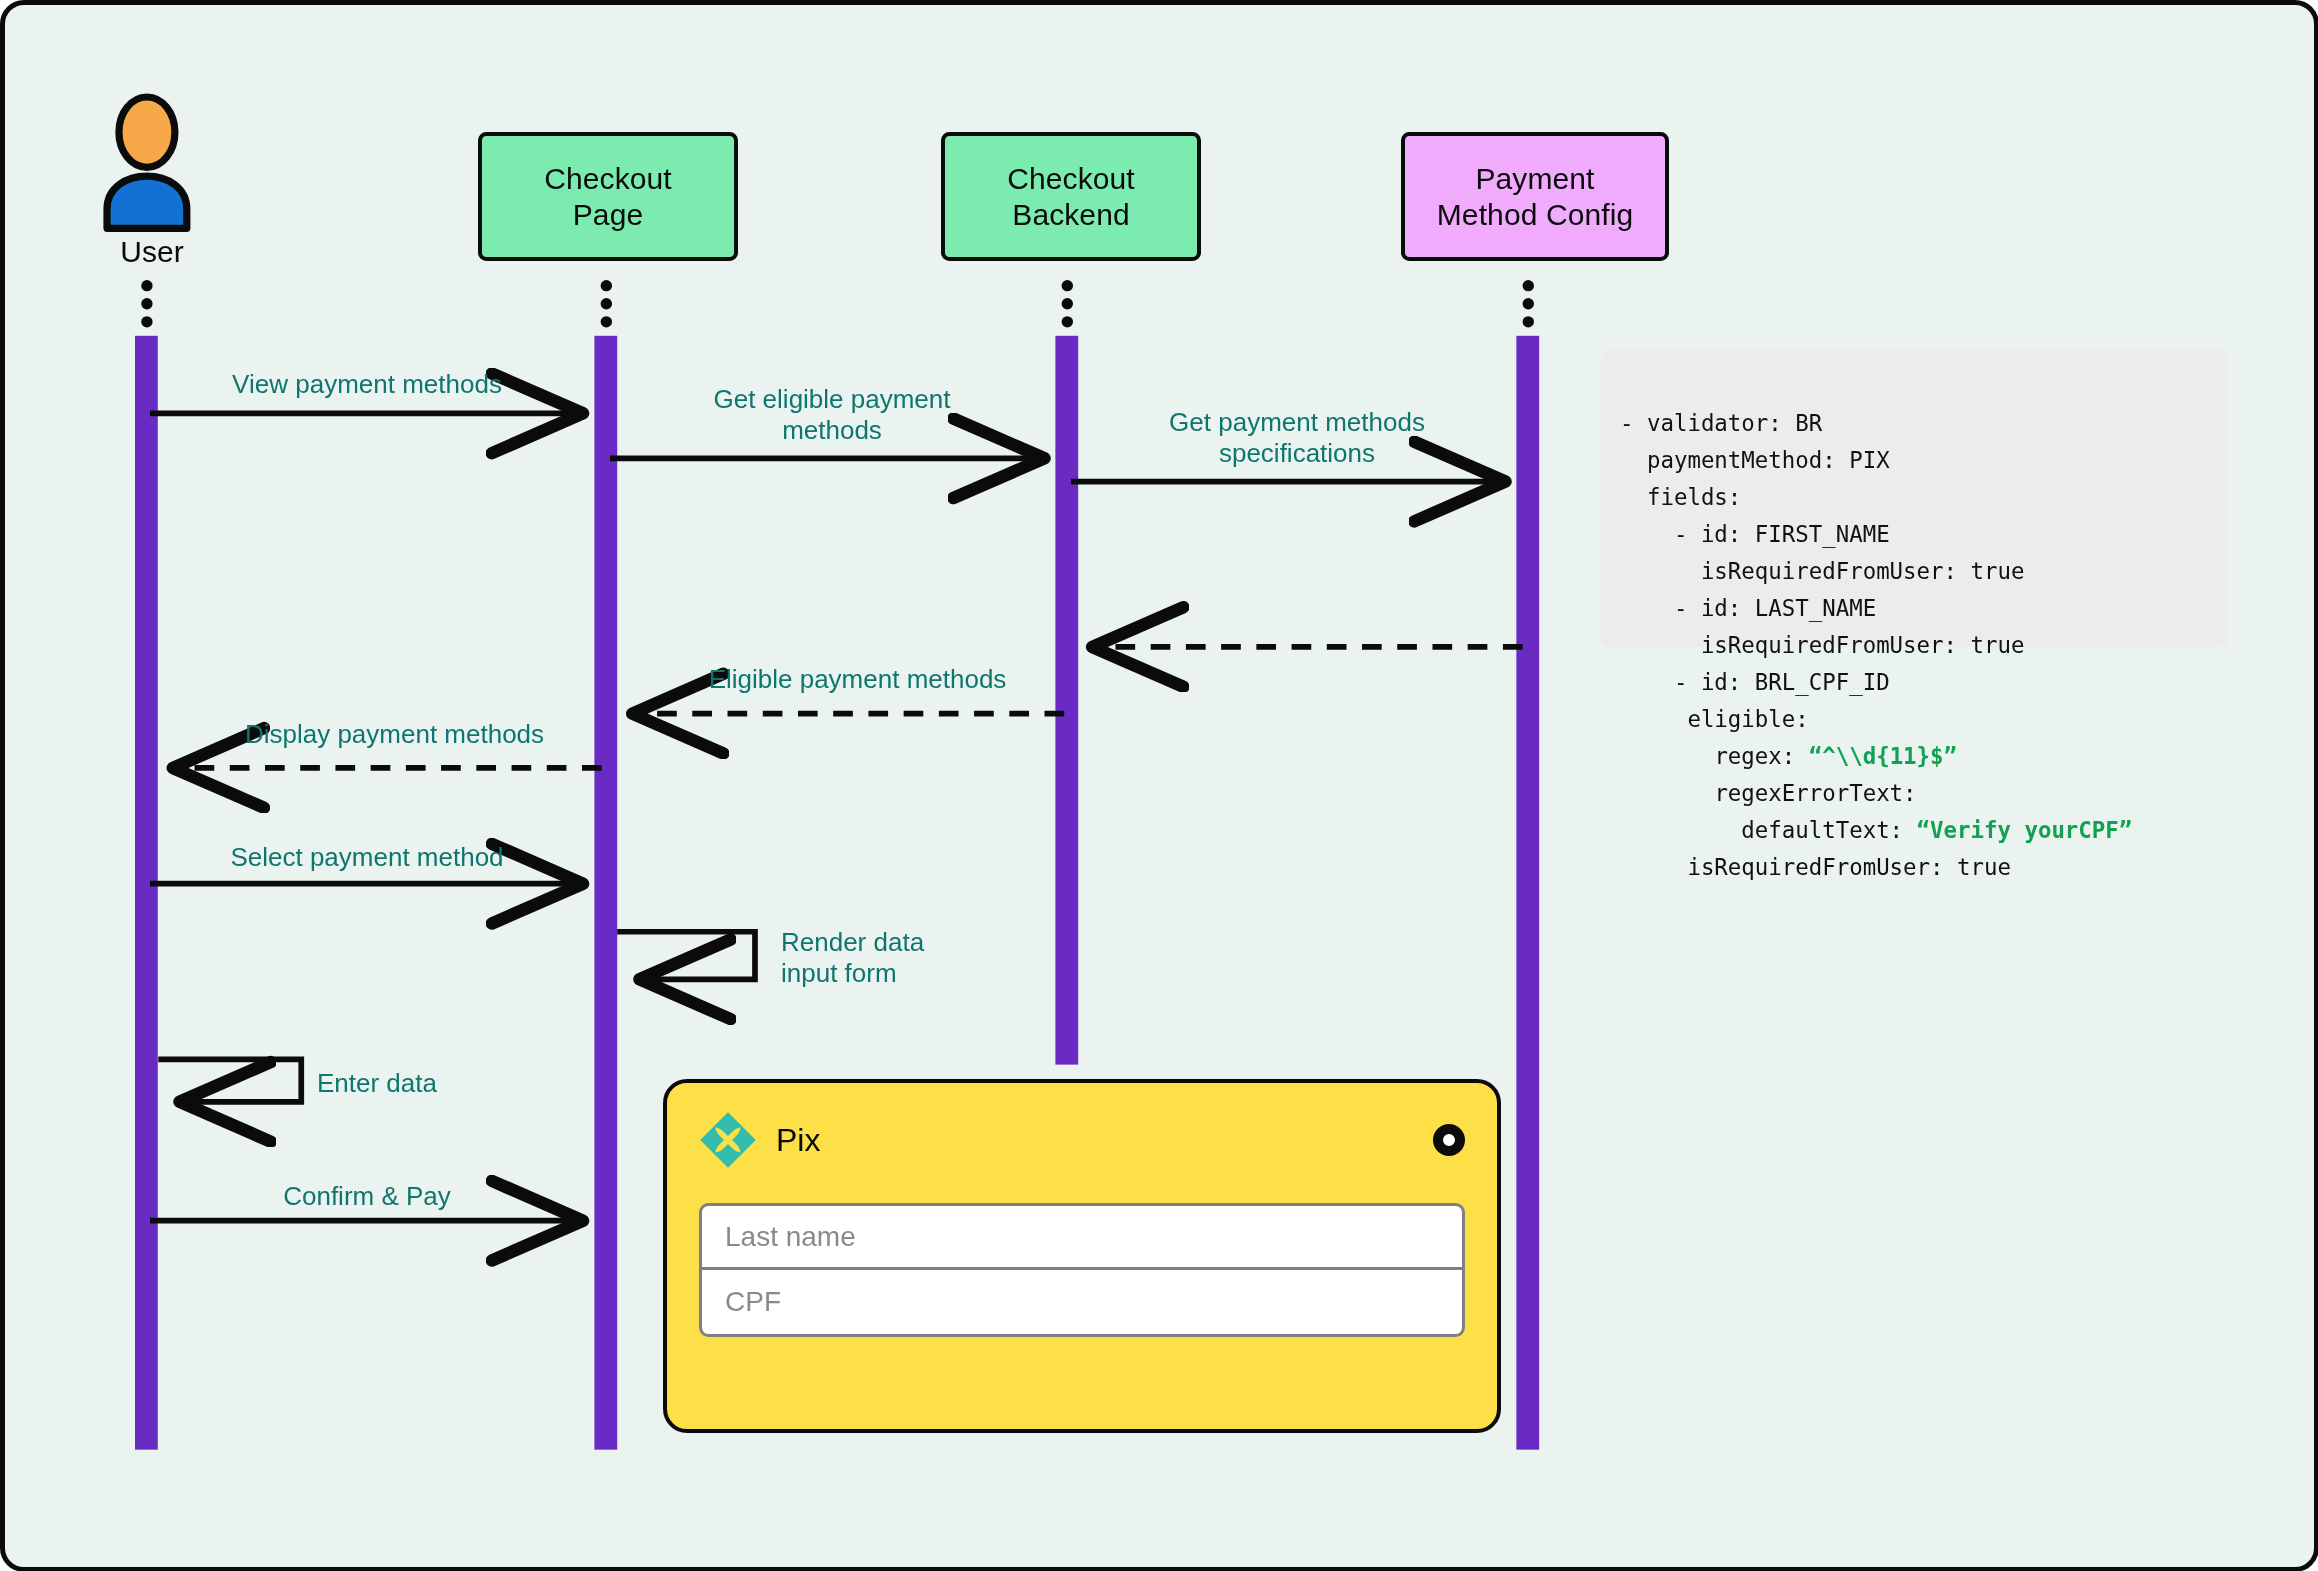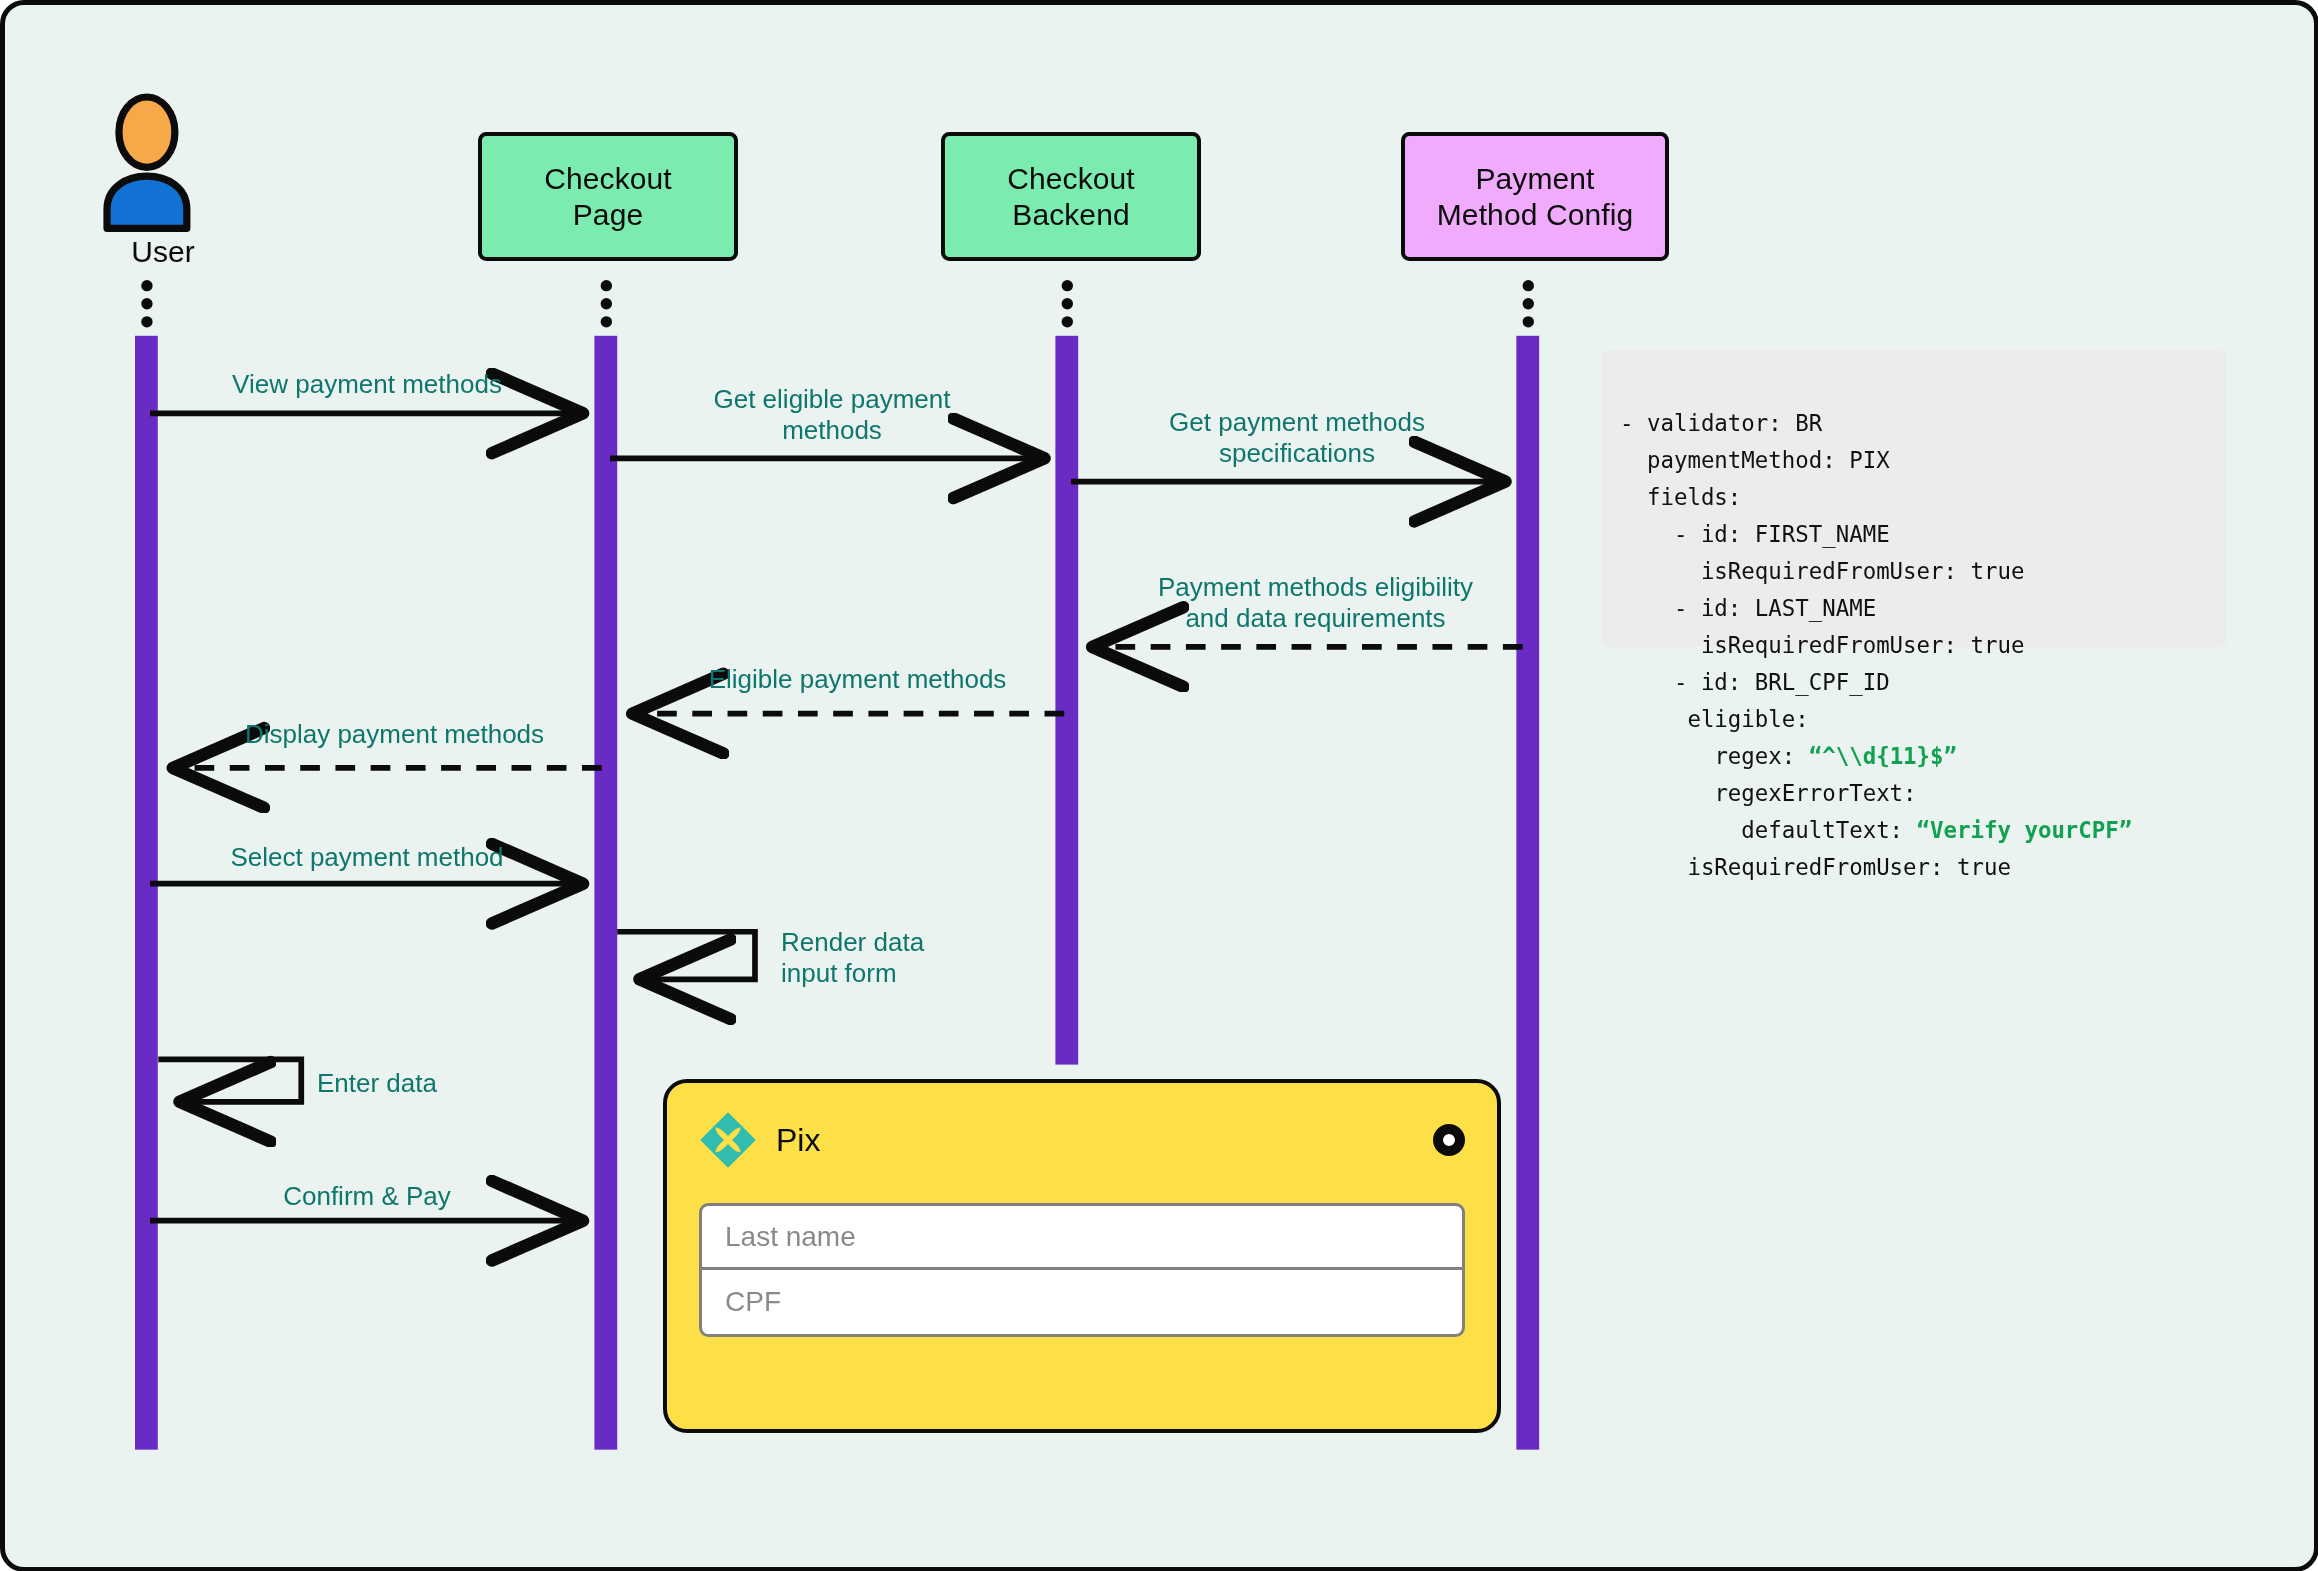--- a/index.html
+++ b/index.html
@@ -213,32 +213,30 @@
 
   <div class="participant-box p-green" style="left:473px; top:127px; width:260px; height:129px;">Checkout
 Page</div>
 
   <div class="participant-box p-green" style="left:936px; top:127px; width:260px; height:129px;">Checkout
 Backend</div>
 
   <div class="participant-box p-purple" style="left:1396px; top:127px; width:268px; height:129px;">Payment
 Method Config</div>
 
-  <div class="actor-label" style="left:80px; top:230px; width:156px;">User</div>
+  <div class="actor-label" style="left:69px; top:230px; width:156px;">User</div>
 
   <div class="msg-label" style="left:172px; top:364px; width:380px;">View payment methods</div>
 
   <div class="msg-label" style="left:645px; top:379px; width:364px;">Get eligible payment
 methods</div>
 
   <div class="msg-label" style="left:1110px; top:402px; width:364px;">Get payment methods
 specifications</div>
 
-  <div class="msg-label" style="left:1100px; top:567px; width:421px;">Payment methods eligibility
-and data requirements</div>
 
   <div class="msg-label" style="left:642px; top:659px; width:421px;">Eligible payment methods</div>
 
   <div class="msg-label" style="left:179px; top:714px; width:421px;">Display payment methods</div>
 
   <div class="msg-label" style="left:172px; top:837px; width:380px;">Select payment method</div>
 
   <div class="msg-label left-aligned" style="left:776px; top:922px; width:218px;">Render data
 input form</div>
 

